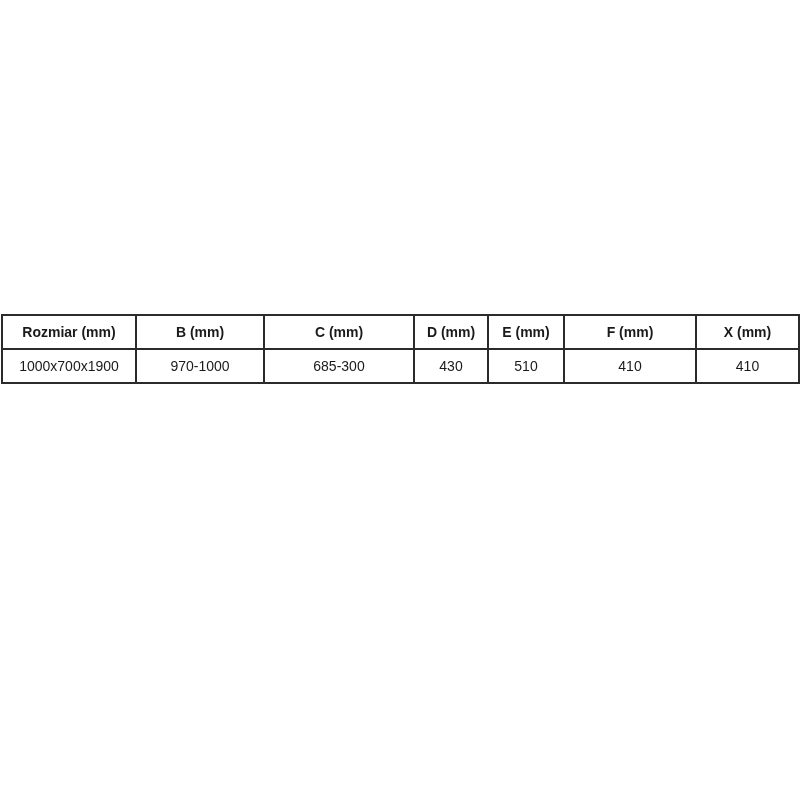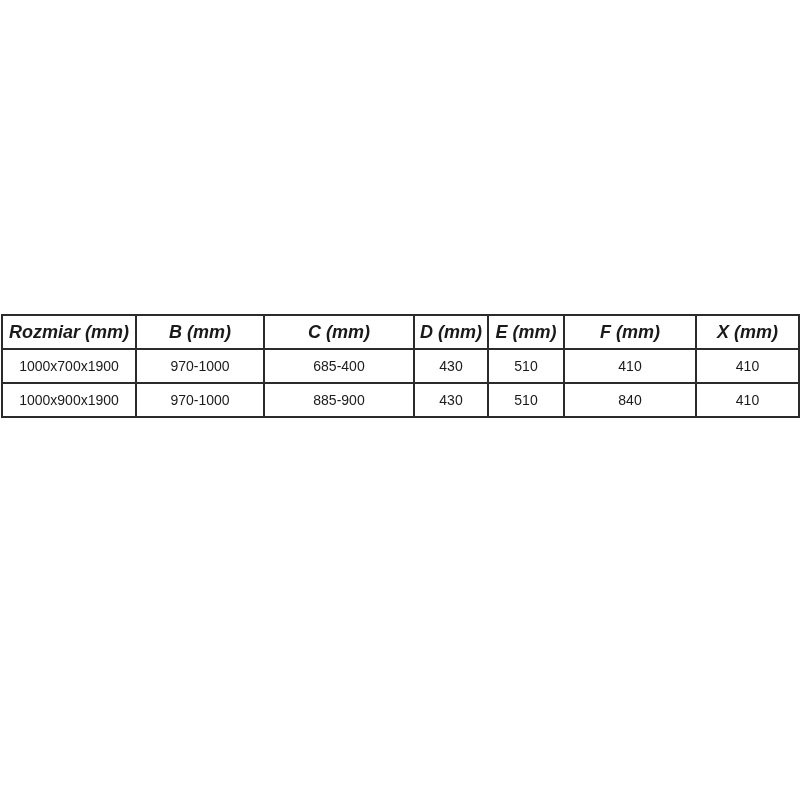--- a/index.html
+++ b/index.html
@@ -33,22 +33,21 @@
     vertical-align: middle;
     color: #1a1a1a;
     font-size: 14px;
     line-height: 1;
     padding: 2px 4px;
     overflow: hidden;
     white-space: nowrap;
   }
   table.spec-table th {
     font-weight: bold;
-    font-size: 18px;
-    font-style: italic;
+    font-size: 14px;
   }
   col.c-rozmiar { width: 134px; }
   col.c-b { width: 128px; }
   col.c-c { width: 150px; }
   col.c-d { width: 74px; }
   col.c-e { width: 76px; }
   col.c-f { width: 132px; }
   col.c-x { width: 103px; }
 </style>
 </head>
@@ -73,30 +72,21 @@
         <th>D (mm)</th>
         <th>E (mm)</th>
         <th>F (mm)</th>
         <th>X (mm)</th>
       </tr>
     </thead>
     <tbody>
       <tr>
         <td>1000x700x1900</td>
         <td>970-1000</td>
-        <td>685-400</td>
+        <td>685-300</td>
         <td>430</td>
         <td>510</td>
         <td>410</td>
-        <td>410</td>
-      </tr>
-      <tr>
-        <td>1000x900x1900</td>
-        <td>970-1000</td>
-        <td>885-900</td>
-        <td>430</td>
-        <td>510</td>
-        <td>840</td>
         <td>410</td>
       </tr>
     </tbody>
   </table>
 </div>
 
 </body></html>

